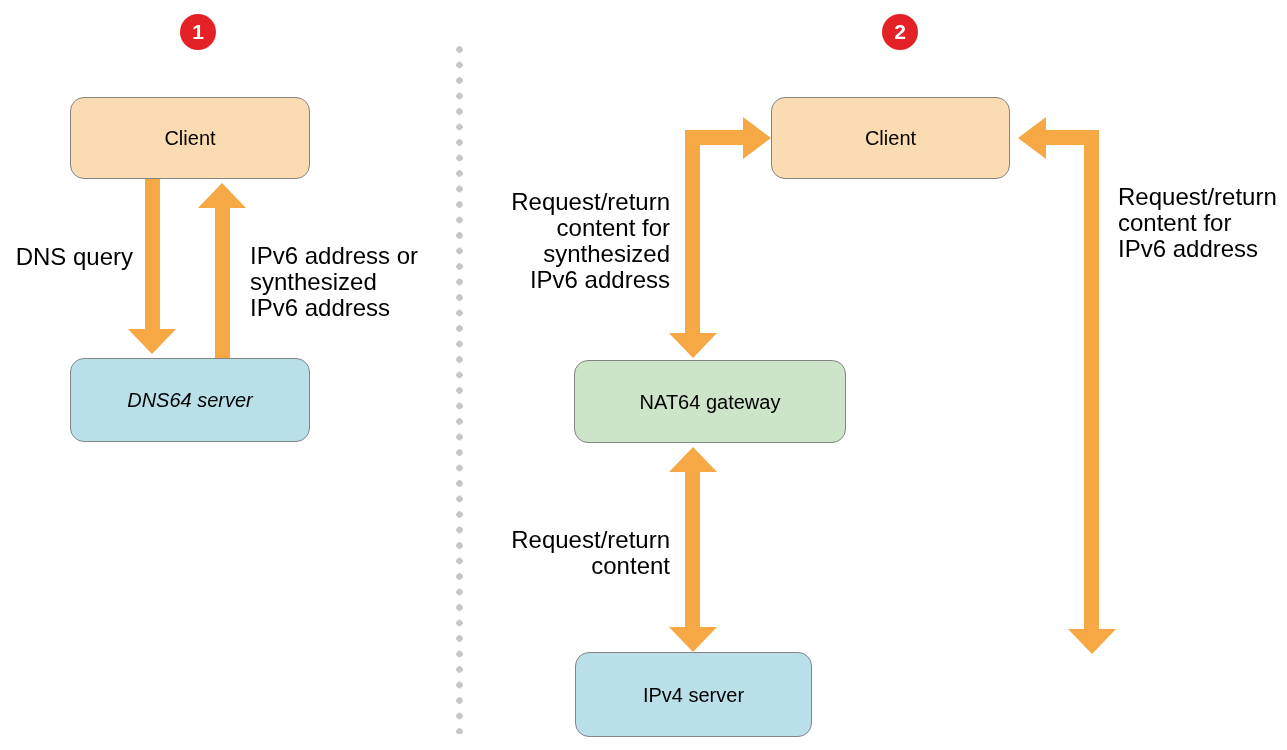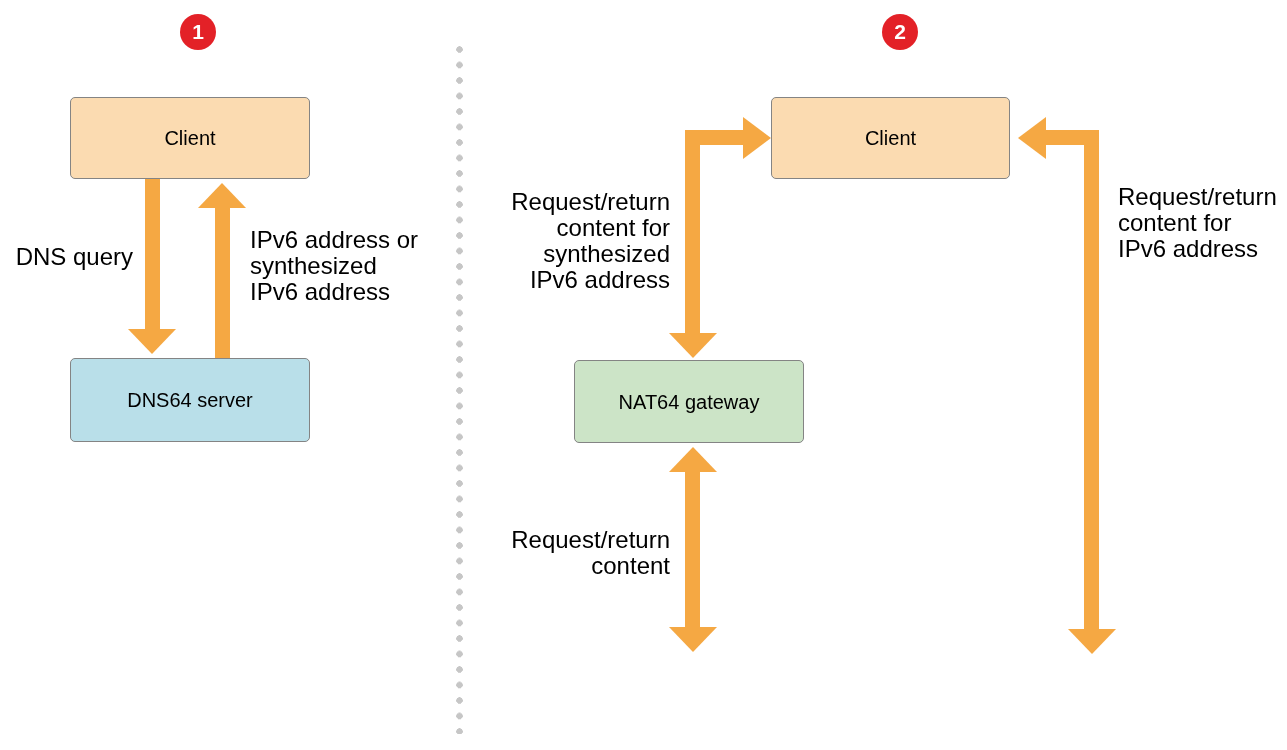--- a/index.html
+++ b/index.html
@@ -16,21 +16,21 @@
   html,body{margin:0;padding:0;background:var(--background);}
   .canvas{
     position:relative;width:1287px;height:750px;overflow:hidden;
     background:var(--background);
     font-family:"Liberation Sans","DejaVu Sans",sans-serif;
     color:var(--text);
   }
   .node{
     position:absolute;
     border:1.5px solid var(--node_border);
-    border-radius:5px;
+    border-radius:14px;
     display:flex;align-items:center;justify-content:center;
     font-size:20px;line-height:1.2;
     box-sizing:border-box;
   }
   .node.client{background:var(--client_fill);}
   .node.server{background:var(--server_fill);}
   .node.gateway{background:var(--gateway_fill);}
   .badge{
     position:absolute;width:36px;height:36px;border-radius:50%;
     background:var(--badge);color:#fff;
@@ -67,55 +67,56 @@
     <div class="head down" style="left:128px;top:329px;"></div>
   </div>
 
   <div>
     <div class="head up" style="left:198px;top:183px;"></div>
     <div class="shaft" style="left:215px;top:208px;width:15px;height:150px;"></div>
   </div>
 
   <div class="label right" style="left:0px;top:244px;width:133px;">DNS query</div>
 
-  <div class="label" style="left:250px;top:227px;width:200px;">IPv6 address or
+  <div class="label" style="left:250px;top:243px;width:200px;">IPv6 address or
 synthesized
 IPv6 address</div>
 
-  <div class="node server" style="left:70px;top:358px;width:240px;height:84px;">DNS64 server</div>
+  <div class="node server" style="left:70px;top:358px;width:240px;height:84px;font-style:italic;">DNS64 server</div>
 
   <div class="separator" style="left:456px;top:46px;height:688px;"></div>
 
   <div class="badge" style="left:882px;top:14px;">2</div>
 
   <div class="node client" style="left:771px;top:97px;width:239px;height:82px;">Client</div>
 
   <div>
     <div class="shaft" style="left:685px;top:130px;width:15px;height:205px;"></div>
     <div class="shaft" style="left:685px;top:130px;width:58px;height:15px;"></div>
     <div class="head right" style="left:743px;top:117px;"></div>
     <div class="head down" style="left:669px;top:333px;"></div>
   </div>
 
   <div class="label right" style="left:470px;top:189px;width:200px;">Request/return
 content for
 synthesized
 IPv6 address</div>
 
-  <div class="node gateway" style="left:574px;top:360px;width:230px;height:83px;text-align:right;">NAT64 gateway</div>
+  <div class="node gateway" style="left:574px;top:360px;width:272px;height:83px;text-align:right;">NAT64 gateway</div>
 
   <div>
     <div class="head up" style="left:669px;top:447px;"></div>
     <div class="shaft" style="left:685px;top:472px;width:15px;height:155px;"></div>
     <div class="head down" style="left:669px;top:627px;"></div>
   </div>
 
   <div class="label right" style="left:470px;top:527px;width:200px;">Request/return
 content</div>
 
+  <div class="node server" style="left:575px;top:652px;width:237px;height:85px;">IPv4 server</div>
 
   <div>
     <div class="head left" style="left:1018px;top:117px;"></div>
     <div class="shaft" style="left:1046px;top:130px;width:53px;height:15px;"></div>
     <div class="shaft" style="left:1084px;top:130px;width:15px;height:499px;"></div>
     <div class="head down" style="left:1068px;top:629px;"></div>
   </div>
 
   <div class="label" style="left:1118px;top:184px;width:170px;">Request/return
 content for

